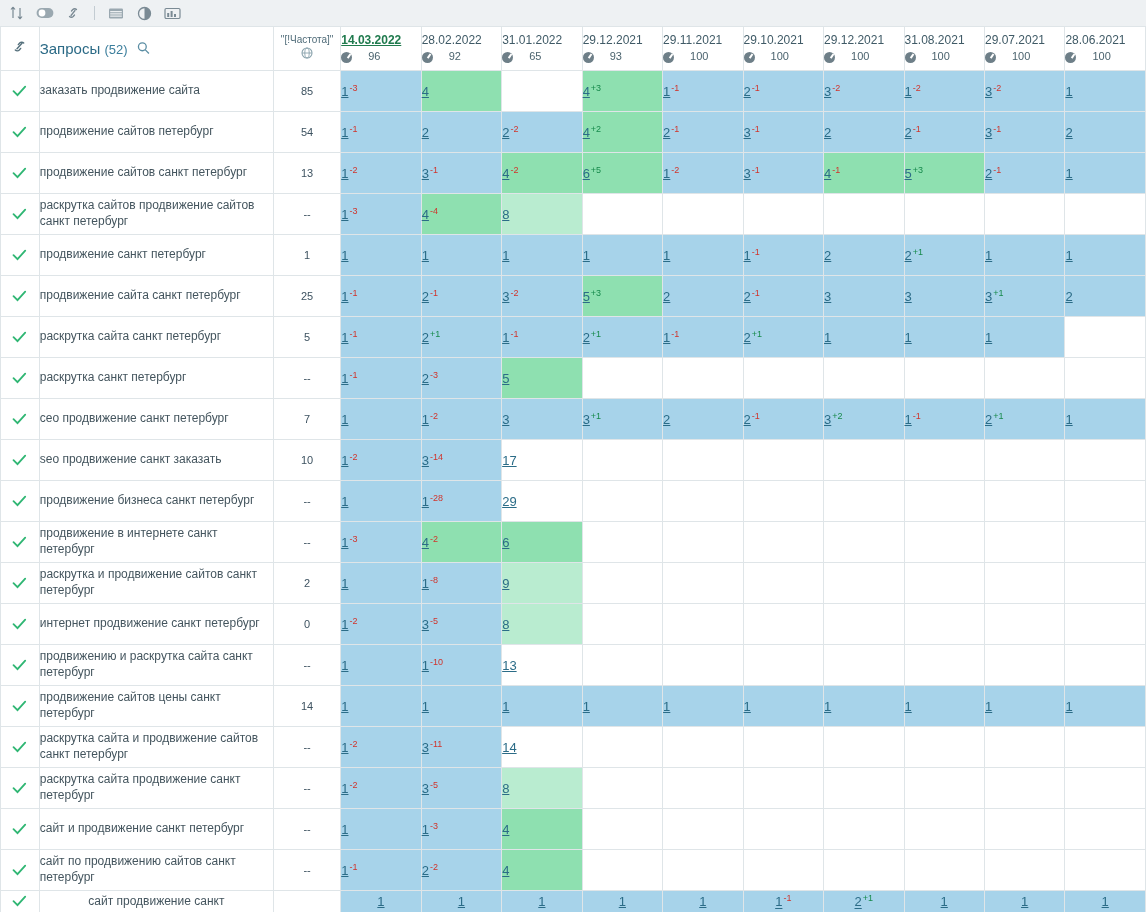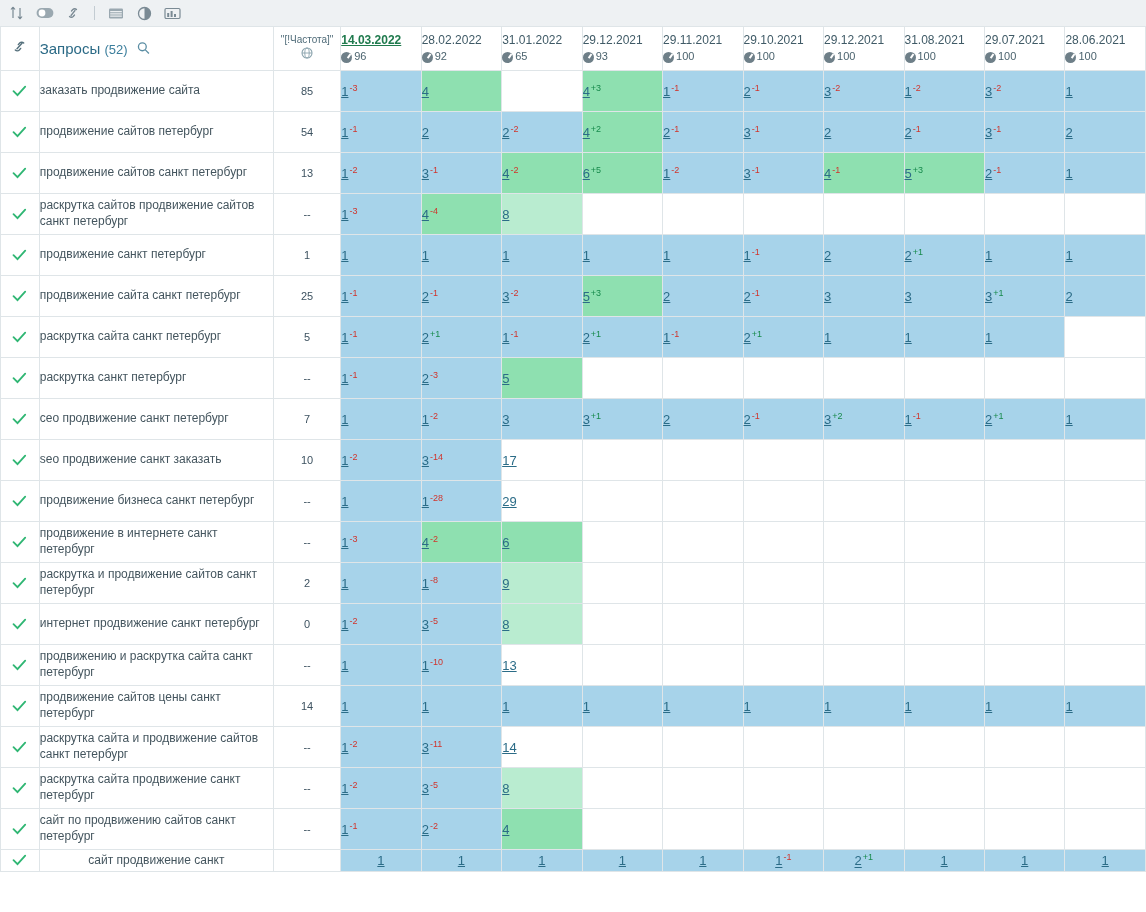--- a/index.html
+++ b/index.html
@@ -105,21 +105,21 @@
     line-height: 1.25;
     white-space: nowrap;
   }
   th.h-date .dt { display:block; }
   th.h-date .dt.cur {
     color: #1f7a4d;
     text-decoration: underline;
     font-weight: bold;
   }
   th.h-date .sub {
-    display: flex; align-items: center; gap: 2px;
+    display: flex; align-items: center; gap: 16px;
     margin-top: 2px;
     font-size: 11px;
     color: #4b636e;
   }
   .pie {
     width: 11px; height: 11px; border-radius: 50%;
     background: #6e7f88;
     position: relative;
     flex: 0 0 auto;
     display:inline-block;
@@ -652,20 +652,37 @@
             <td class="cell bg-white"></td>
             <td class="cell bg-white"></td>
             <td class="cell bg-white"></td>
             <td class="cell bg-white"></td>
             <td class="cell bg-white"></td>
           </tr>
           <tr>
             <td class="t-check"><svg width="15" height="12" viewBox="0 0 15 12">
                 <path d="M1.5 6.2l4 4L13.2 1.6" stroke="#2fb673" stroke-width="1.8" fill="none" stroke-linecap="round"></path>
               </svg></td>
+            <td class="t-query">сайт и продвижение санкт петербург</td>
+            <td class="t-freq">--</td>
+            <td class="cell bg-blue"><span class="v">1</span></td>
+            <td class="cell bg-blue"><span class="v">1</span><span class="d down">-3</span></td>
+            <td class="cell bg-green"><span class="v">4</span></td>
+            <td class="cell bg-white"></td>
+            <td class="cell bg-white"></td>
+            <td class="cell bg-white"></td>
+            <td class="cell bg-white"></td>
+            <td class="cell bg-white"></td>
+            <td class="cell bg-white"></td>
+            <td class="cell bg-white"></td>
+          </tr>
+          <tr>
+            <td class="t-check"><svg width="15" height="12" viewBox="0 0 15 12">
+                <path d="M1.5 6.2l4 4L13.2 1.6" stroke="#2fb673" stroke-width="1.8" fill="none" stroke-linecap="round"></path>
+              </svg></td>
             <td class="t-query">сайт по продвижению сайтов санкт петербург</td>
             <td class="t-freq">--</td>
             <td class="cell bg-blue"><span class="v">1</span><span class="d down">-1</span></td>
             <td class="cell bg-blue"><span class="v">2</span><span class="d down">-2</span></td>
             <td class="cell bg-green"><span class="v">4</span></td>
             <td class="cell bg-white"></td>
             <td class="cell bg-white"></td>
             <td class="cell bg-white"></td>
             <td class="cell bg-white"></td>
             <td class="cell bg-white"></td>

